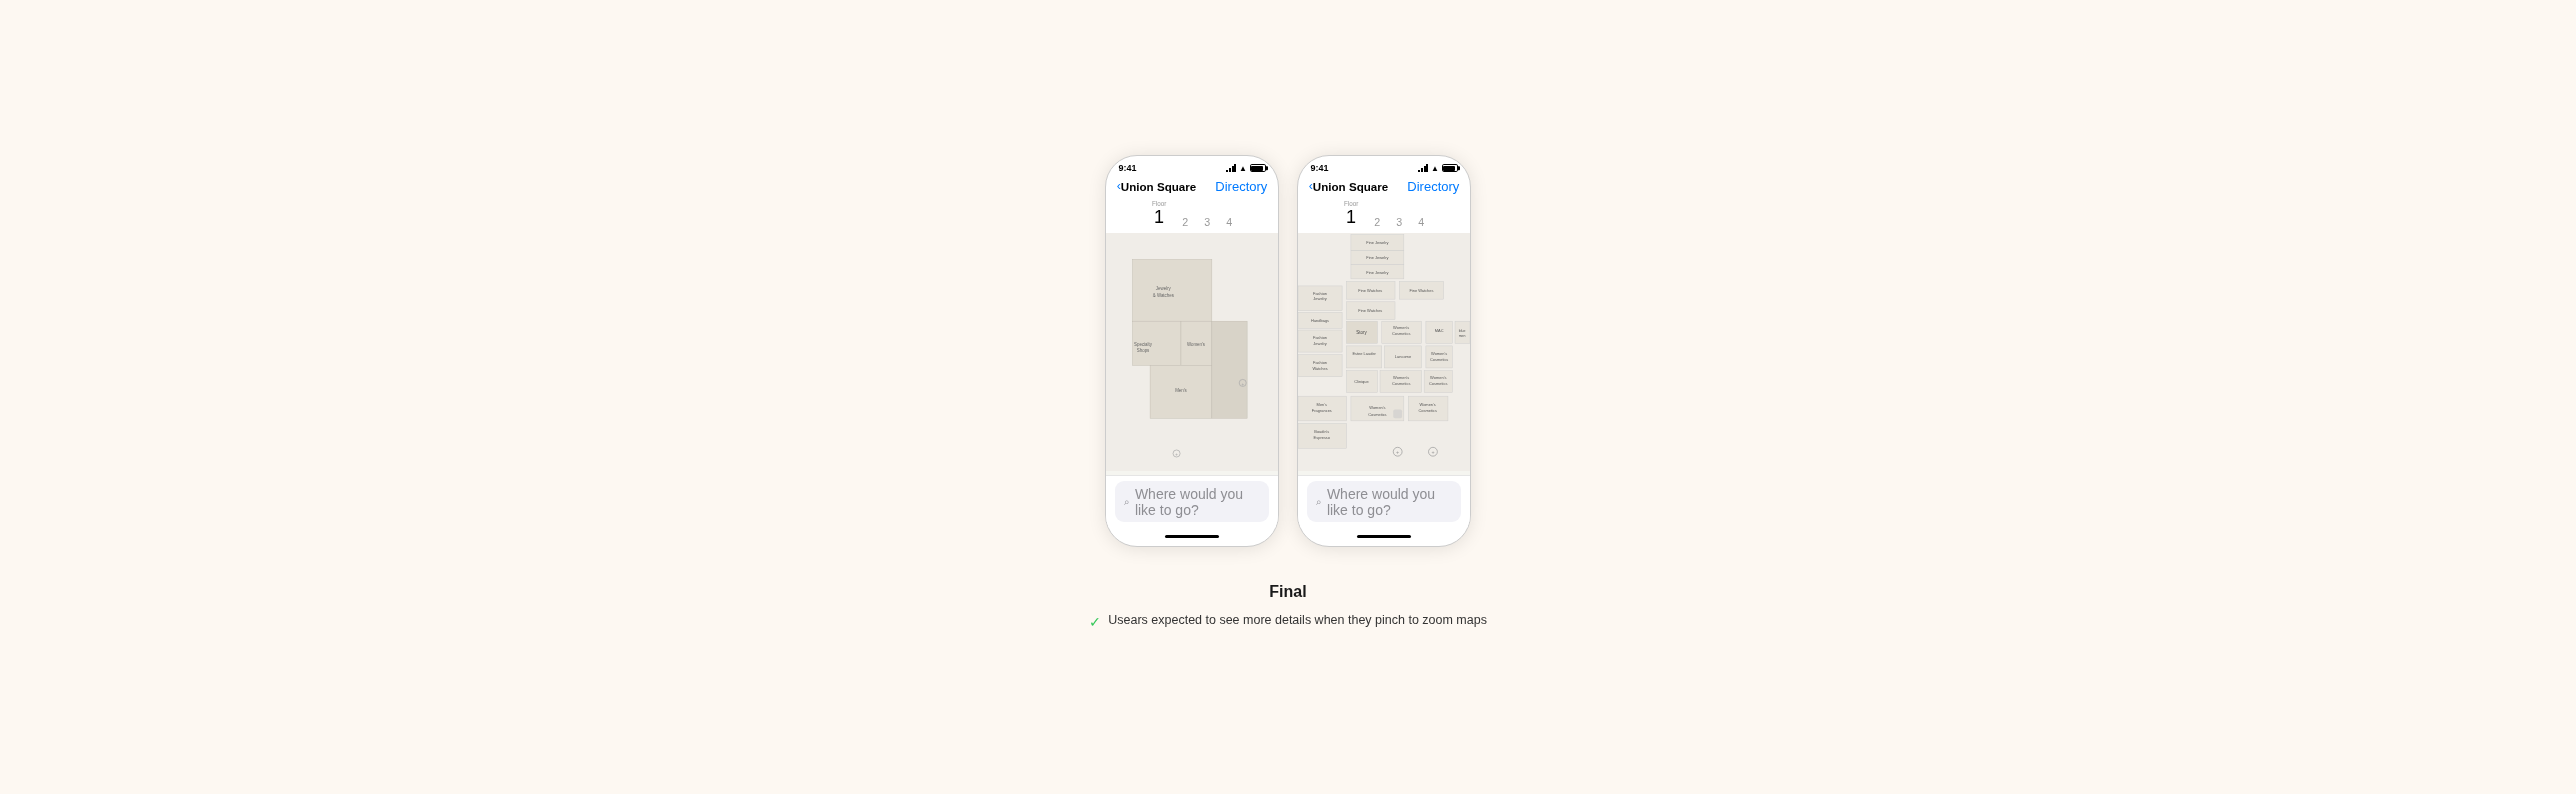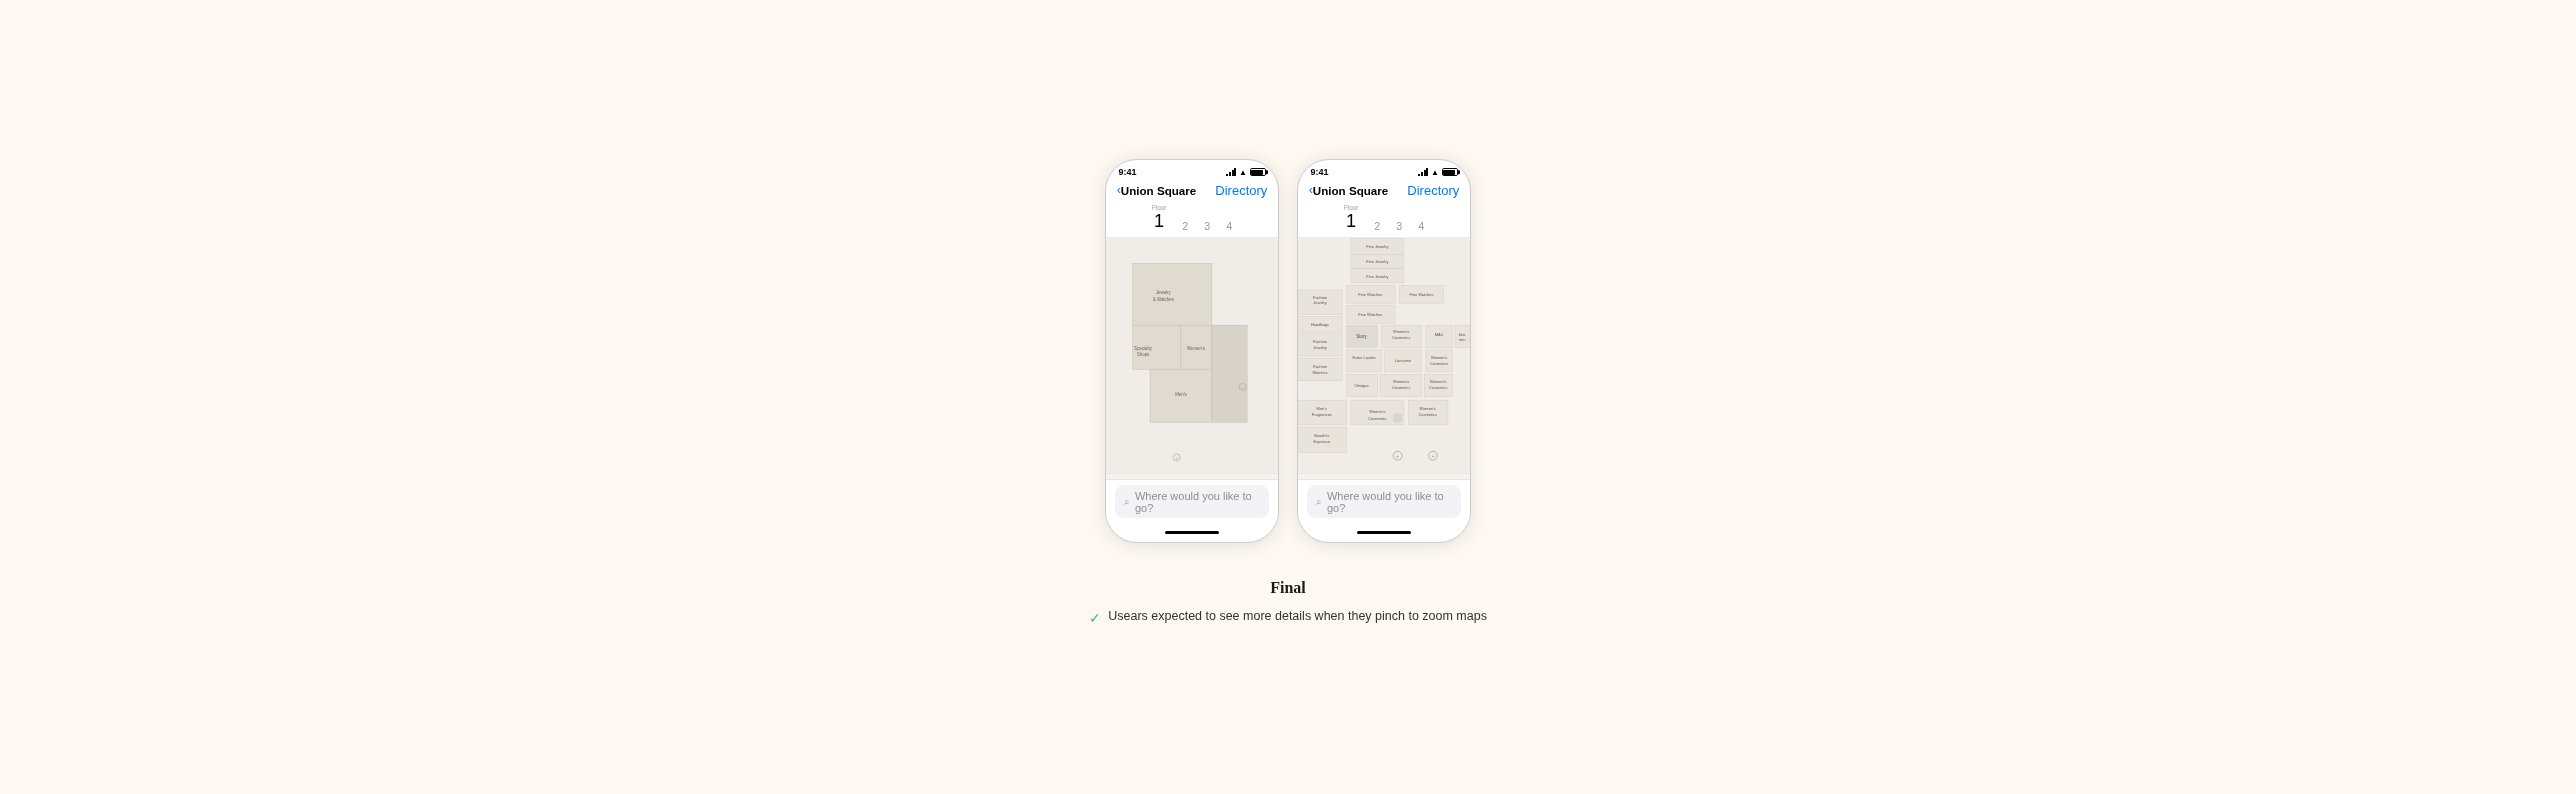--- a/index.html
+++ b/index.html
@@ -192,21 +192,21 @@
       padding: 4.5px 9px;
       gap: 5.4px;
     }
 
     .search-icon-inline {
       color: #8e8e93;
       font-size: 9.8px;
     }
 
     .search-placeholder {
-      font-size: 11px;
+      font-size: 14px;
       color: #8e8e93;
     }
 
     .home-indicator {
       height: 18px;
       display: flex;
       align-items: center;
       justify-content: center;
     }
 
@@ -221,21 +221,20 @@
     .bottom-section {
       text-align: center;
       padding: 9px 36px;
     }
 
     .final-label {
       font-size: 16px;
       font-weight: 600;
       color: #1a1a1a;
       margin-bottom: 12.5px;
-      font-family: Liberation Serif, serif;
     }
 
     .check-item {
       display: flex;
       align-items: flex-start;
       justify-content: center;
       gap: 7.2px;
       font-size: 12.5px;
       color: #333;
     }

